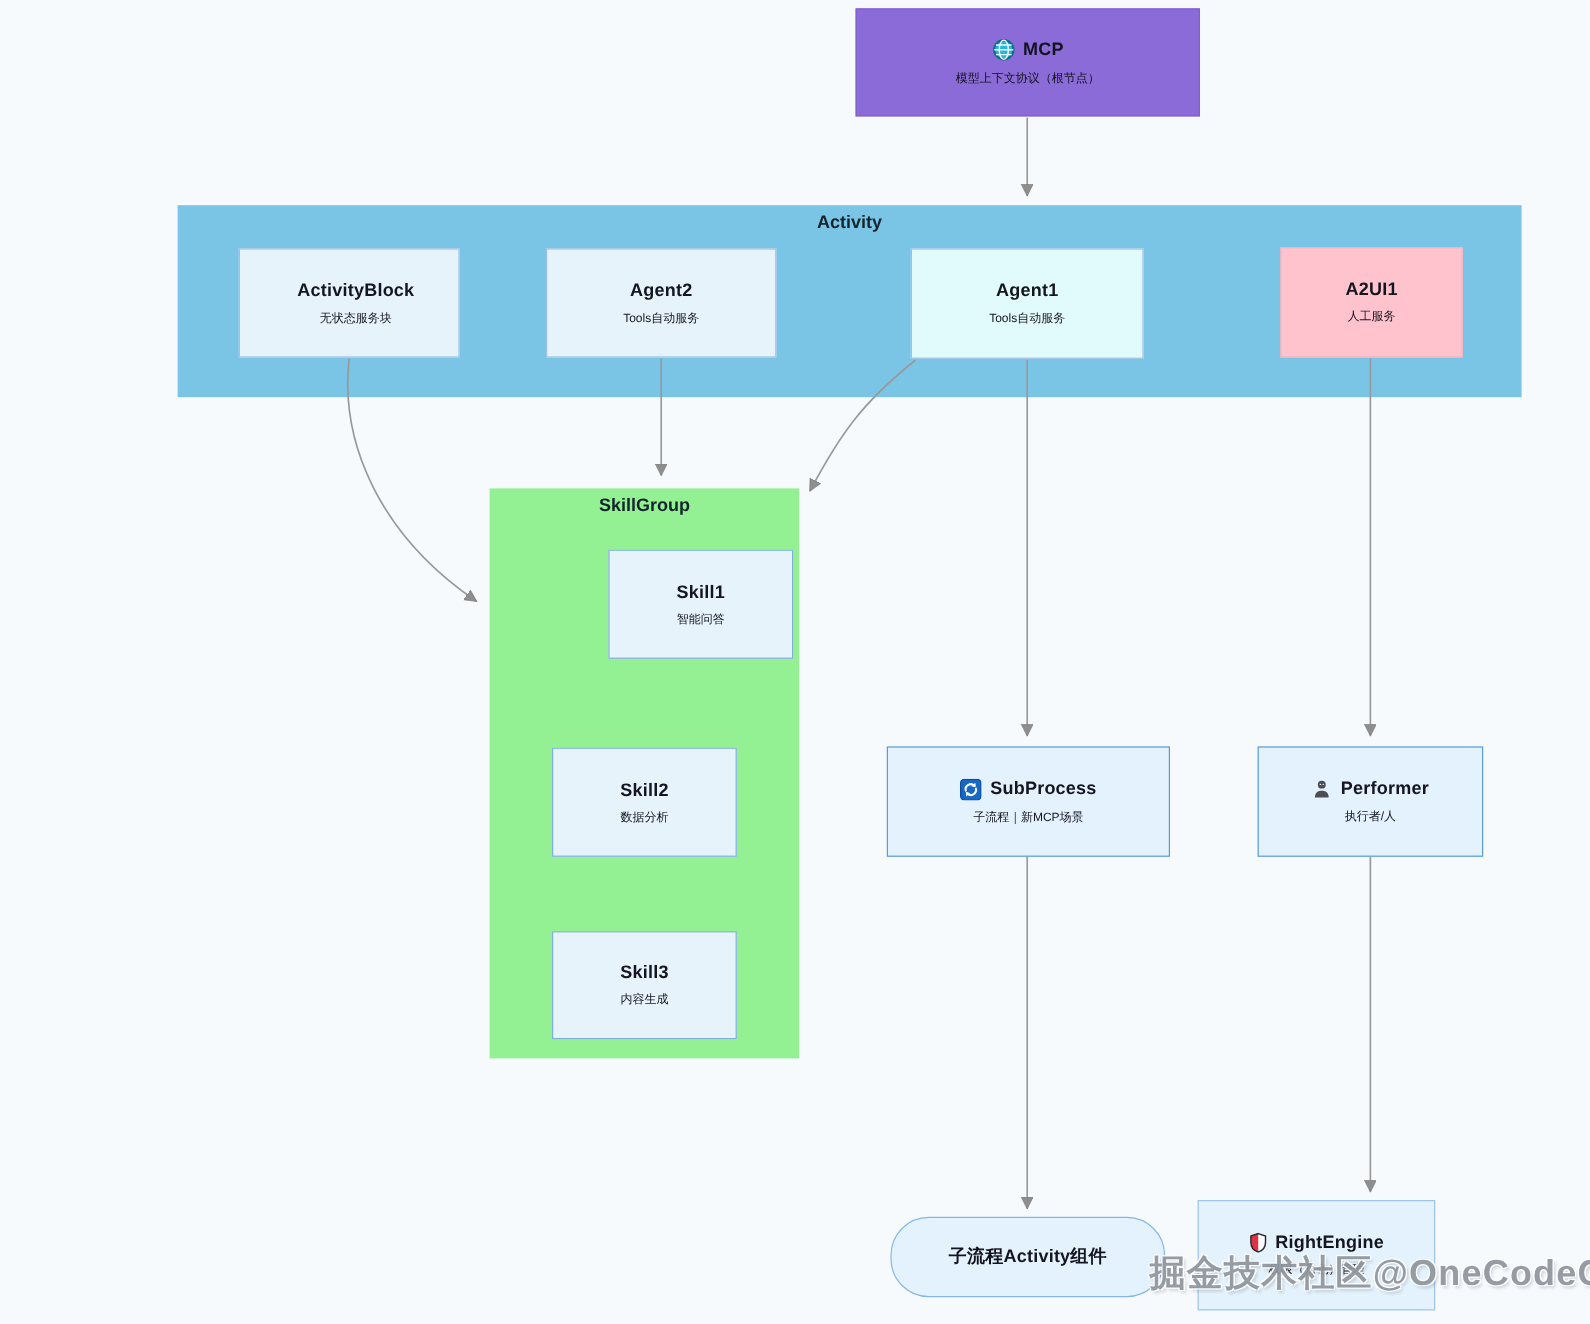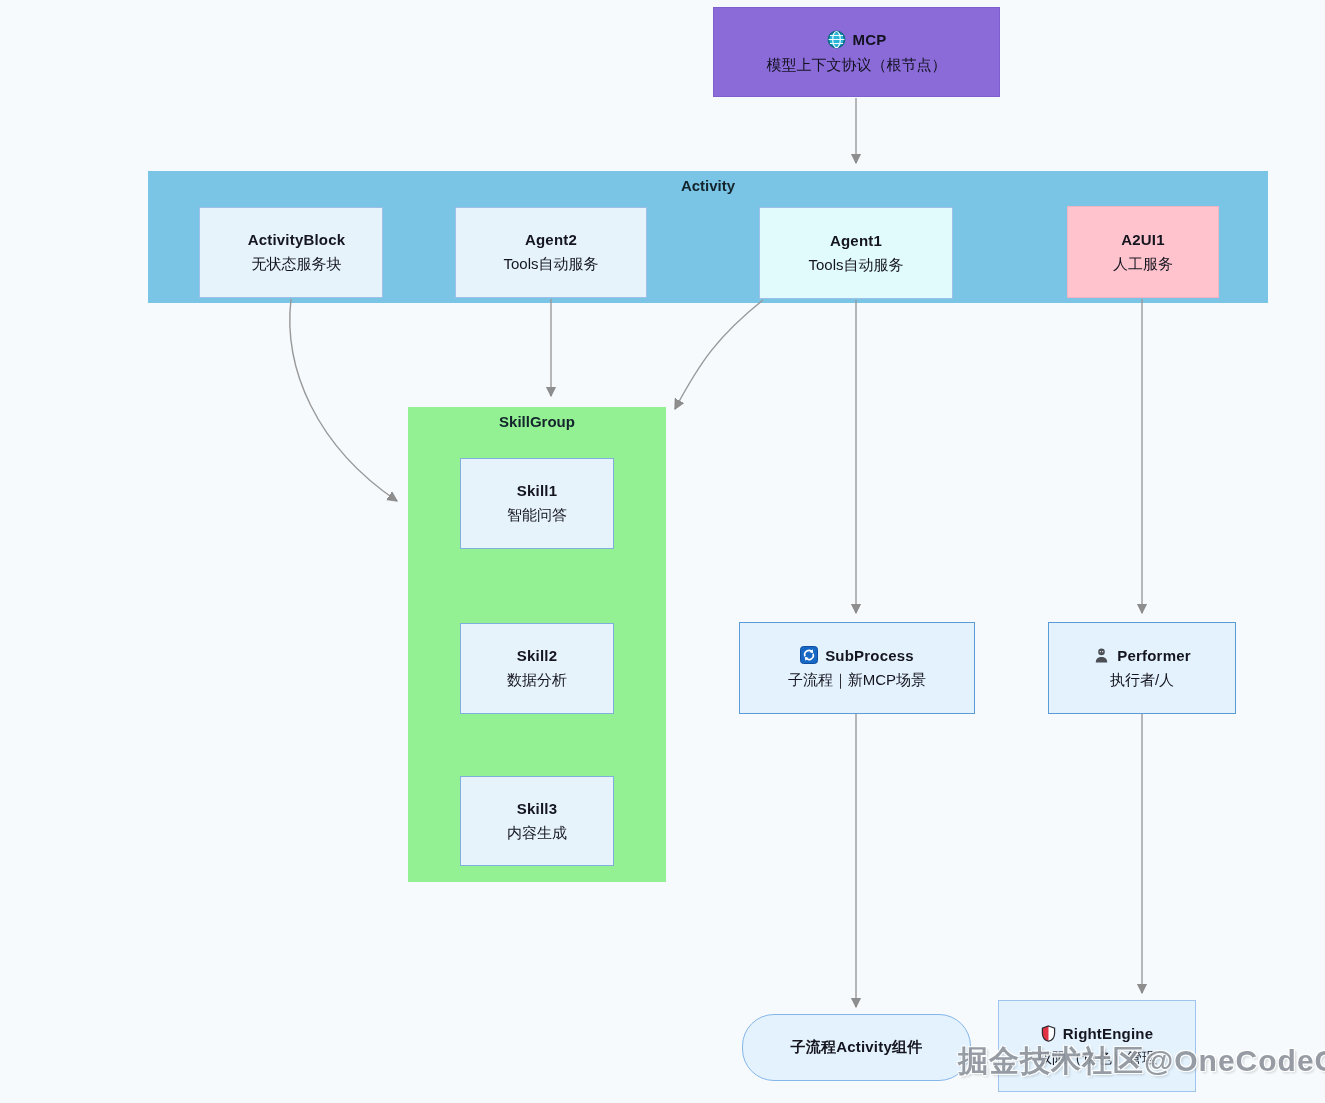--- a/index.html
+++ b/index.html
@@ -12,48 +12,48 @@
     background:var(--c-background,#f7fafd);
   }
   .edges{position:absolute;left:0;top:0;z-index:5;pointer-events:none;}
   .node,.group{position:absolute;box-sizing:border-box;z-index:1;}
   .node{
     display:flex;flex-direction:column;align-items:center;justify-content:center;
     gap:7px;text-align:center;color:#15151f;
   }
   .node .row{display:flex;align-items:center;gap:7px;}
   .title{font-weight:bold;font-size:15px;letter-spacing:.2px;}
-  .subtitle{font-size:15px;font-weight:500;}
+  .subtitle{font-size:10px;font-weight:500;}
   .icon{display:inline-flex;align-items:center;}
 
   .mcp{
     left:713px;top:7px;width:287px;height:90px;
     background:var(--c-mcp,#8b6bd8);
     border:1px solid #7e5fd0;color:#12121f;
   }
   .group-activity{
-    left:148px;top:171px;width:1120px;height:132px;
+    left:148px;top:171px;width:1120px;height:160px;
     background:var(--c-activity-band,#7ac5e6);
   }
   .group-skill{
     left:408px;top:407px;width:258px;height:475px;
     background:var(--c-skill-group,#93f093);
   }
   .group-label{
     position:absolute;top:6px;left:0;width:100%;text-align:center;
     font-size:15px;font-weight:bold;color:#14242c;
   }
   .box-blue{background:var(--c-node-fill,#e6f3fb);border:1px solid #9dc1e6;}
   .activity-block{left:51px;top:36px;width:184px;height:91px;padding-left:11px;}
   .agent2{left:307px;top:36px;width:192px;height:91px;}
   .agent1{left:611px;top:36px;width:194px;height:92px;background:var(--c-agent1-fill,#e1fafc);}
   .a2ui1{left:919px;top:35px;width:152px;height:92px;
     background:var(--c-a2ui1-fill,#ffc3ce);border:1px solid #f0b4c2;}
   .skill{left:52px;width:154px;height:91px;border:1px solid #7fb0dc;}
-  .skill1{top:51px;}
+  .skill1{top:51px;margin-left:47px;}
   .skill2{top:216px;}
   .skill3{top:369px;height:90px;}
   .box-strong{background:var(--c-strong-fill,#e3f2fd);border:1px solid #5a9cd8;}
   .subprocess{left:739px;top:622px;width:236px;height:92px;}
   .performer{left:1048px;top:622px;width:188px;height:92px;}
   .subprocess-activity{left:742px;top:1014px;width:229px;height:67px;border-color:#85b6e8;border-radius:32px;}
   .right-engine{left:998px;top:1000px;width:198px;height:92px;border-color:#9fc4ee;}
 
   .watermark{
     position:absolute;left:958px;top:1041px;z-index:10;white-space:nowrap;

